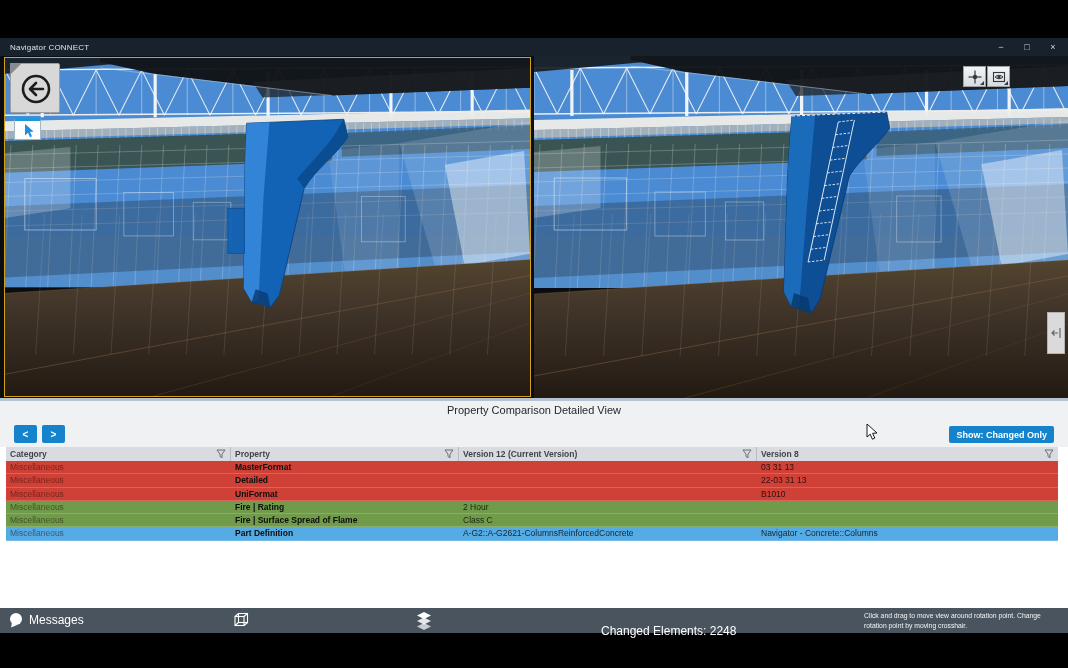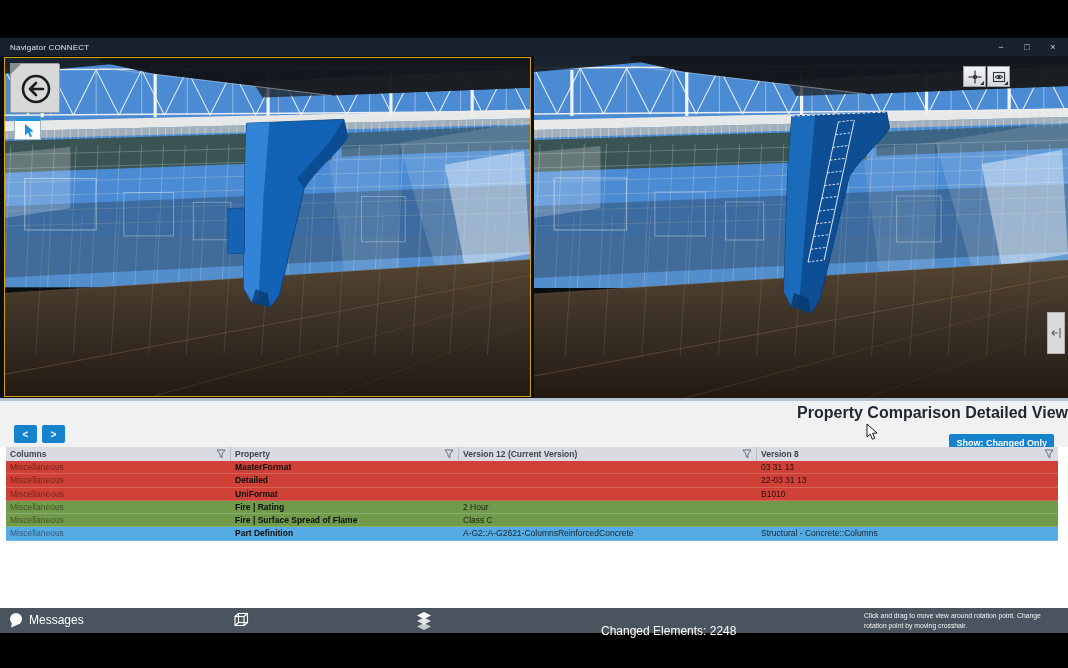--- a/index.html
+++ b/index.html
@@ -36,27 +36,27 @@
   .vp-btn::after{content:"";position:absolute;right:1px;bottom:1px;
     border-left:4px solid transparent;border-bottom:4px solid #34393e;}
   .flyout{position:absolute;right:3px;top:256px;width:18px;height:42px;background:#dadada;
     border:1px solid #b3b3b3;display:flex;align-items:center;justify-content:center;}
 
   .splitter{height:3px;background:#b5c2cf;}
 
   
   .panel{position:relative;height:207px;background:#fff;}
   .panel-top{position:absolute;left:0;top:0;width:100%;height:46px;background:#eff1f3;}
-  .panel-title{position:absolute;top:3px;width:100%;text-align:right;font-size:16px;
-    font-weight:bold;color:#23282e;}
+  .panel-title{position:absolute;top:3px;width:100%;text-align:center;font-size:11px;
+    font-weight:normal;color:#23282e;}
   .nav{position:absolute;left:14px;top:24px;display:flex;gap:5px;}
   .nav-btn{width:23px;height:18px;background:var(--accent,#1583cc);color:#fff;font-size:10px;
     font-weight:bold;display:flex;align-items:center;justify-content:center;border-radius:2px;cursor:default;}
   .show-btn{position:absolute;right:14px;top:25px;height:17px;background:var(--accent,#1583cc);
-    color:#fff;font-size:9px;font-weight:bold;display:flex;align-items:center;padding:0 7px;border-radius:2px;margin-top:8px;}
+    color:#fff;font-size:9px;font-weight:bold;display:flex;align-items:center;padding:0 7px;border-radius:2px;}
 
   .tbl{position:absolute;left:6px;top:46px;width:1052px;}
   .thead{display:grid;grid-template-columns:225px 228px 298px 1fr;height:14px;
     background:var(--header-bg,#d9dbe0);}
   .th{position:relative;display:flex;font-size:8.5px;font-weight:bold;color:#3f454d;
     line-height:14px;padding-left:4px;border-right:1px solid #b9bdc4;overflow:hidden;}
   .th:last-child{border-right:none;}
   .th .lbl{flex:1;white-space:nowrap;}
   .th svg{margin:2px 4px 0 0;flex:none;}
   .trow{display:grid;grid-template-columns:225px 228px 298px 1fr;height:13.3px;
@@ -518,21 +518,21 @@
     <div class="panel-title">Property Comparison Detailed View</div>
     <div class="nav">
       <div class="nav-btn">&lt;</div>
       <div class="nav-btn">&gt;</div>
     </div>
     <div class="show-btn">Show: Changed Only</div>
 
     <div class="tbl">
       <div class="thead">
         <div class="th">
-          <span class="lbl">Columns</span>
+          <span class="lbl">Category</span>
           <svg width="10" height="10" viewBox="0 0 10 10">
             <path d="M1,1 H9 L6,5.2 V8.8 L4,7.4 V5.2 Z" fill="none" stroke="#5a6470" stroke-width="0.9"></path>
           </svg>
         </div>
         <div class="th">
           <span class="lbl">Property</span>
           <svg width="10" height="10" viewBox="0 0 10 10">
             <path d="M1,1 H9 L6,5.2 V8.8 L4,7.4 V5.2 Z" fill="none" stroke="#5a6470" stroke-width="0.9"></path>
           </svg>
         </div>
@@ -577,21 +577,21 @@
       <div class="trow added">
         <div class="cell cat">Miscellaneous</div>
         <div class="cell prop">Fire | Surface Spread of Flame</div>
         <div class="cell val">Class C</div>
         <div class="cell val"></div>
       </div>
       <div class="trow changed">
         <div class="cell cat">Miscellaneous</div>
         <div class="cell prop">Part Definition</div>
         <div class="cell val">A-G2::A-G2621-ColumnsReinforcedConcrete</div>
-        <div class="cell val">Structural - Concrete::Columns</div>
+        <div class="cell val">Navigator - Concrete::Columns</div>
       </div>
     </div>
   </div>
 
   <div class="statusbar">
     <div class="sb-item sb-messages">
       <svg width="16" height="16" viewBox="0 0 16 16">
         <circle cx="8" cy="7" r="6" fill="#fff"></circle>
         <polygon points="4,11 9,13 3,15.5" fill="#fff"></polygon>
       </svg>

